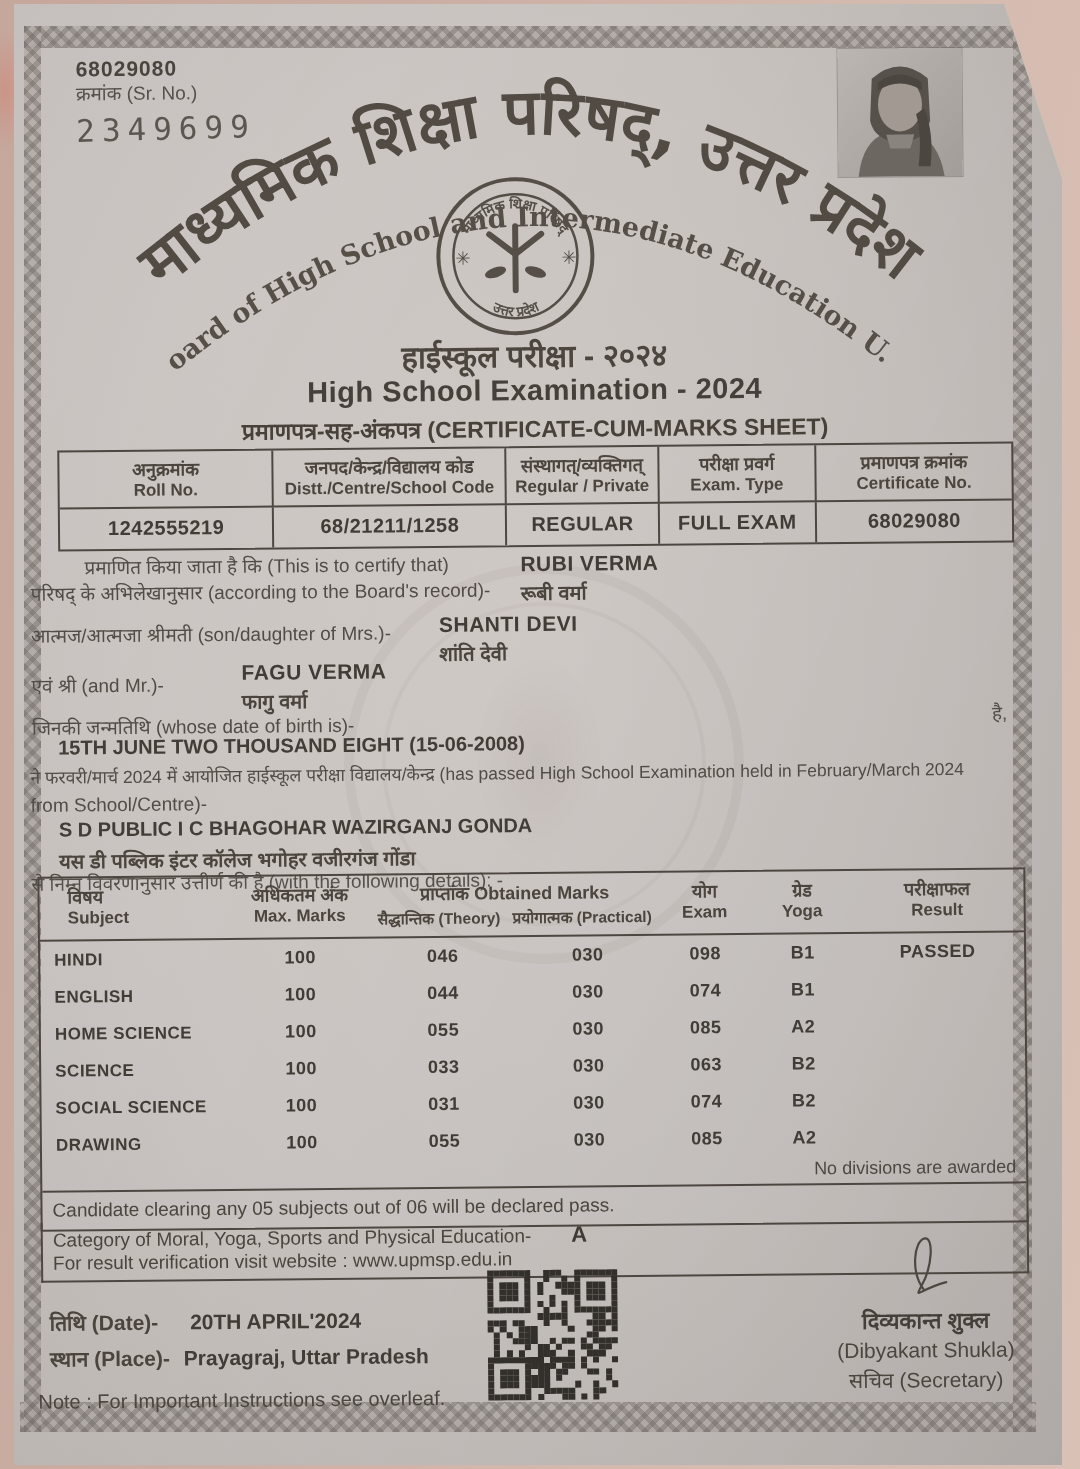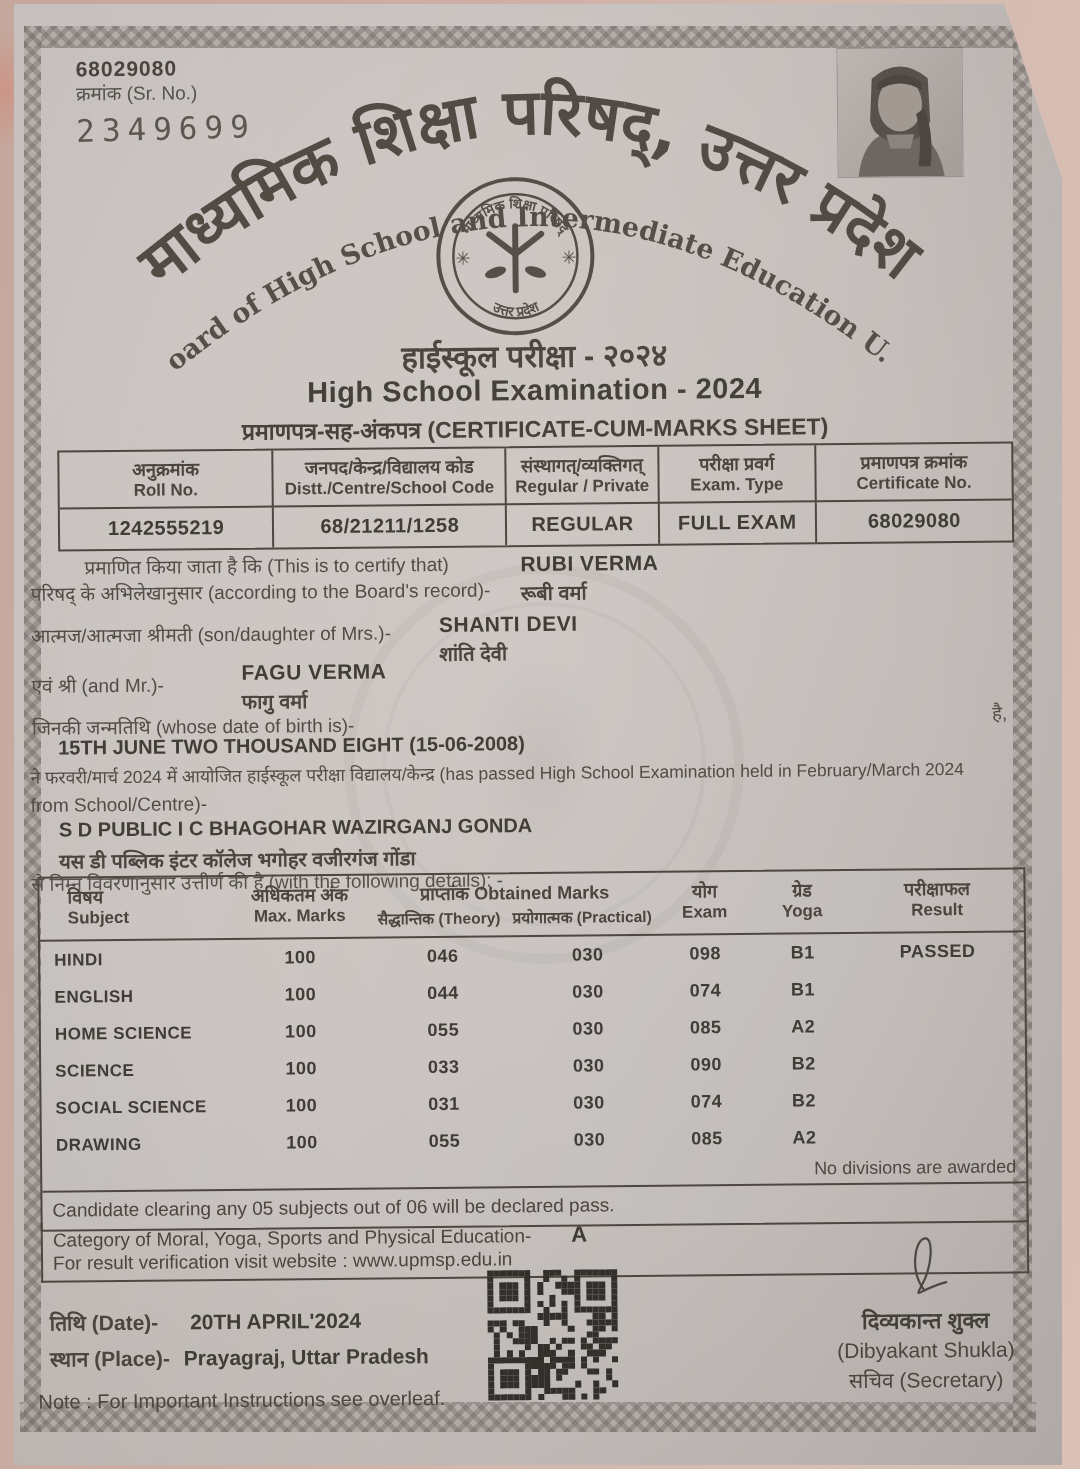--- a/index.html
+++ b/index.html
@@ -300,21 +300,21 @@
             <div class="mc">030</div>
             <div class="mc">085</div>
             <div class="mc">A2</div>
             <div class="mc result"></div>
           </div>
           <div class="mrow">
             <div class="mc subj">SCIENCE</div>
             <div class="mc">100</div>
             <div class="mc">033</div>
             <div class="mc">030</div>
-            <div class="mc">090</div>
+            <div class="mc">063</div>
             <div class="mc">B2</div>
             <div class="mc result"></div>
           </div>
           <div class="mrow">
             <div class="mc subj">SOCIAL SCIENCE</div>
             <div class="mc">100</div>
             <div class="mc">031</div>
             <div class="mc">030</div>
             <div class="mc">074</div>
             <div class="mc">B2</div>

